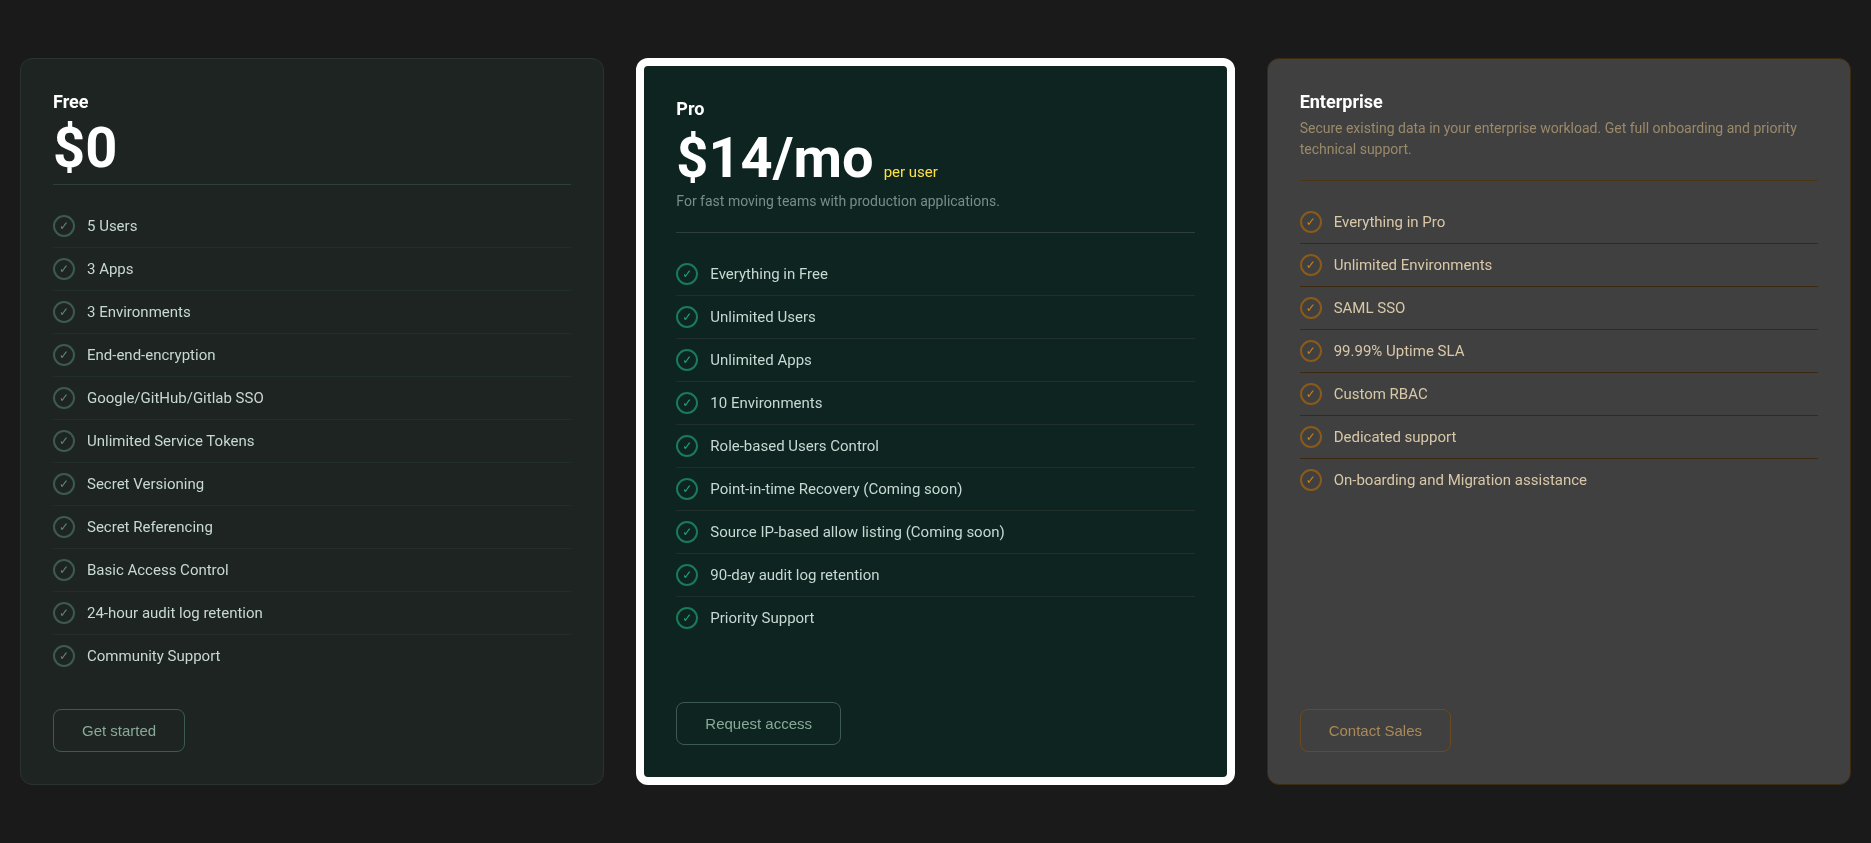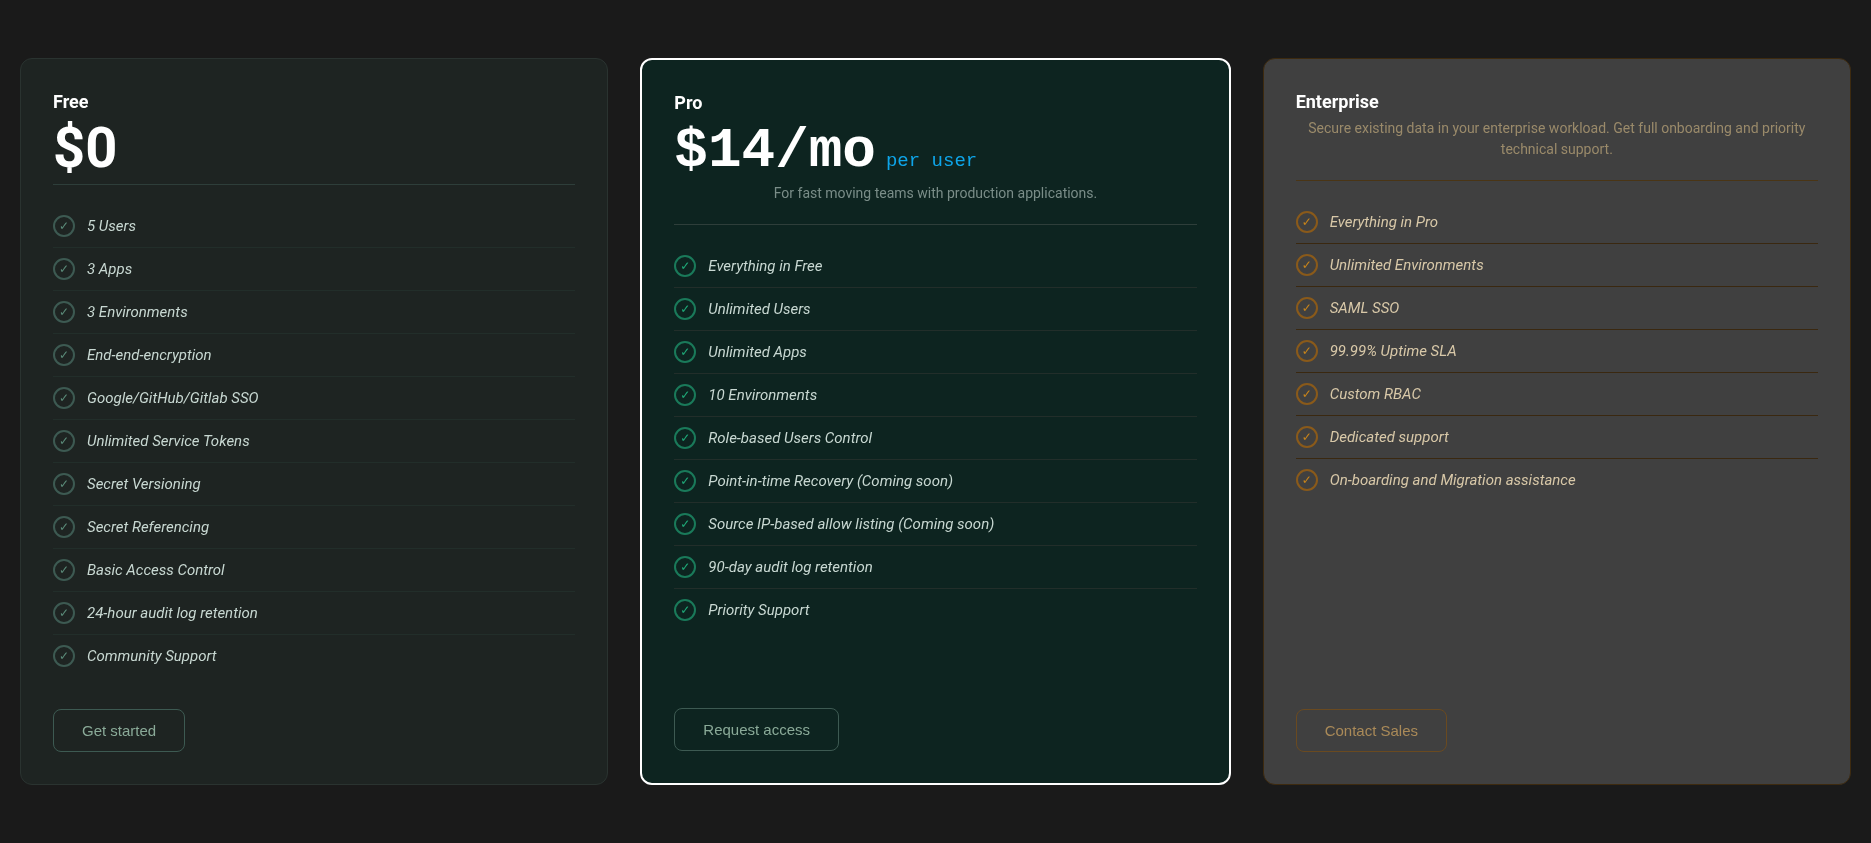--- a/index.html
+++ b/index.html
@@ -35,21 +35,21 @@
       position: relative;
     }
 
     .card-free {
       background-color: #1e2422;
       border: 1px solid #2a3330;
     }
 
     .card-pro {
       background-color: #0d2420;
-      border: 2px solid #ffffff;
+      border: 8px solid #ffffff;
     }
 
     .card-enterprise {
       background-color: #404040;
       border: 1px solid #3d2a0f;
     }
 
     .plan-label {
       font-size: 18px;
       font-weight: 700;
@@ -62,41 +62,39 @@
       font-weight: 700;
       color: #ffffff;
       line-height: 1.1;
       margin-bottom: 4px;
     }
 
     .plan-price-inline {
       display: flex;
       align-items: baseline;
       gap: 10px;
-      font-family: Liberation Mono, monospace;
     }
 
     .plan-price-inline .price-main {
       font-size: 56px;
       font-weight: 700;
       color: #ffffff;
     }
 
     .plan-price-inline .price-per {
-      font-size: 19px;
-      color: #0ea5e9;
+      font-size: 15px;
+      color: #fde047;
       font-weight: 400;
     }
 
     .plan-description {
       font-size: 14px;
       color: #7a8d88;
       margin-bottom: 20px;
       line-height: 1.5;
-      text-align: center;
     }
 
     .divider {
       height: 1px;
       background-color: #2e3e3a;
       margin-bottom: 20px;
     }
 
     .divider-enterprise {
       background-color: #4a3515;
@@ -151,21 +149,20 @@
 
     .check-enterprise {
       background-color: transparent;
       border: 2px solid #8a5a1a;
       color: #c8841a;
     }
 
     .feature-text {
       font-size: 15px;
       color: #c8d8d2;
-      font-style: italic;
     }
 
     .feature-text-enterprise {
       color: #d8c8a8;
     }
 
     .cta-button {
       margin-top: 32px;
       padding: 12px 28px;
       border-radius: 8px;

